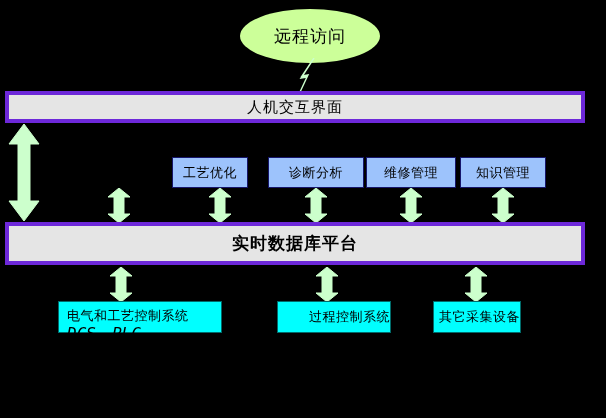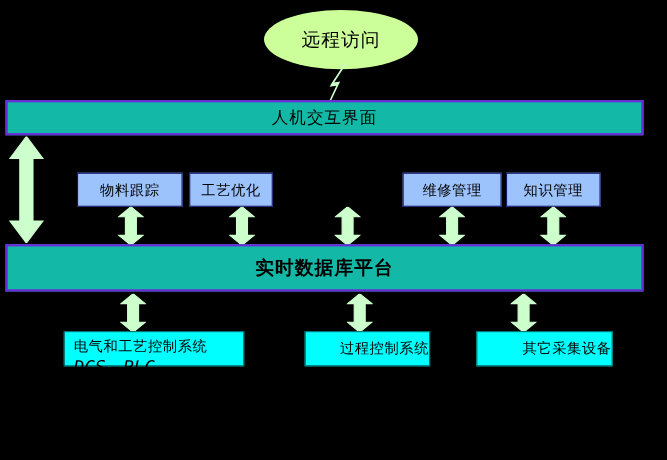--- a/index.html
+++ b/index.html
@@ -40,22 +40,22 @@
     position: absolute;
     left: 296px;
     top: 58px;
     width: 26px;
     height: 34px;
   }
 
   
   .ybar {
     position: absolute;
-    background: #14b8a6;
-    border: 2px solid #6d28d9;
+    background: #e5e5e5;
+    border: 4px solid #6d28d9;
     box-sizing: border-box;
     display: flex;
     align-items: center;
     justify-content: center;
     color: #000000;
   }
   #hmi-bar {
     left: 5px;
     top: 91px;
     width: 580px;
@@ -145,25 +145,25 @@
   <div class="ybar" id="hmi-bar">
     <span>人机交互界面</span>
   </div>
 
   <div class="arrow" style="left:8px; top:124px;">
     <svg width="32" height="97" viewBox="0 0 32 97">
       <polygon points="16,0 31,20 22,20 22,77 31,77 16,97 1,77 10,77 10,20 1,20" fill="#ccffcc" stroke="#ccffcc" stroke-width="1"></polygon>
     </svg>
   </div>
 
-  <div class="bluebox" style="left:70px;  width:96px;">
-    <span>物料跟踪</span>
-  </div>
   <div class="bluebox" style="left:172px; width:76px;">
     <span>工艺优化</span>
+  </div>
+  <div class="bluebox" style="left:268px; width:96px;">
+    <span>诊断分析</span>
   </div>
   <div class="bluebox" style="left:366px; width:90px;">
     <span>维修管理</span>
   </div>
   <div class="bluebox" style="left:460px; width:86px;">
     <span>知识管理</span>
   </div>
 
   <div class="arrow" style="left:107px; top:188px;">
     <svg width="24" height="35" viewBox="0 0 24 35">
@@ -213,17 +213,17 @@
 
   <div class="cyanbox stacked" style="left:58px; top:301px; width:164px; height:32px;">
     <span class="cyan-line1">电气和工艺控制系统</span>
     <span class="cyan-line2">DCS、PLC……</span>
   </div>
 
   <div class="cyanbox centered" style="left:277px; top:301px; width:114px; height:32px;">
     <span>过程控制系统</span>
   </div>
 
-  <div class="cyanbox centered" style="left:433px; top:301px; width:124px; height:32px;">
+  <div class="cyanbox centered" style="left:433px; top:301px; width:88px; height:32px;">
     <span>其它采集设备</span>
   </div>
 
 </div>
 
 </body></html>

